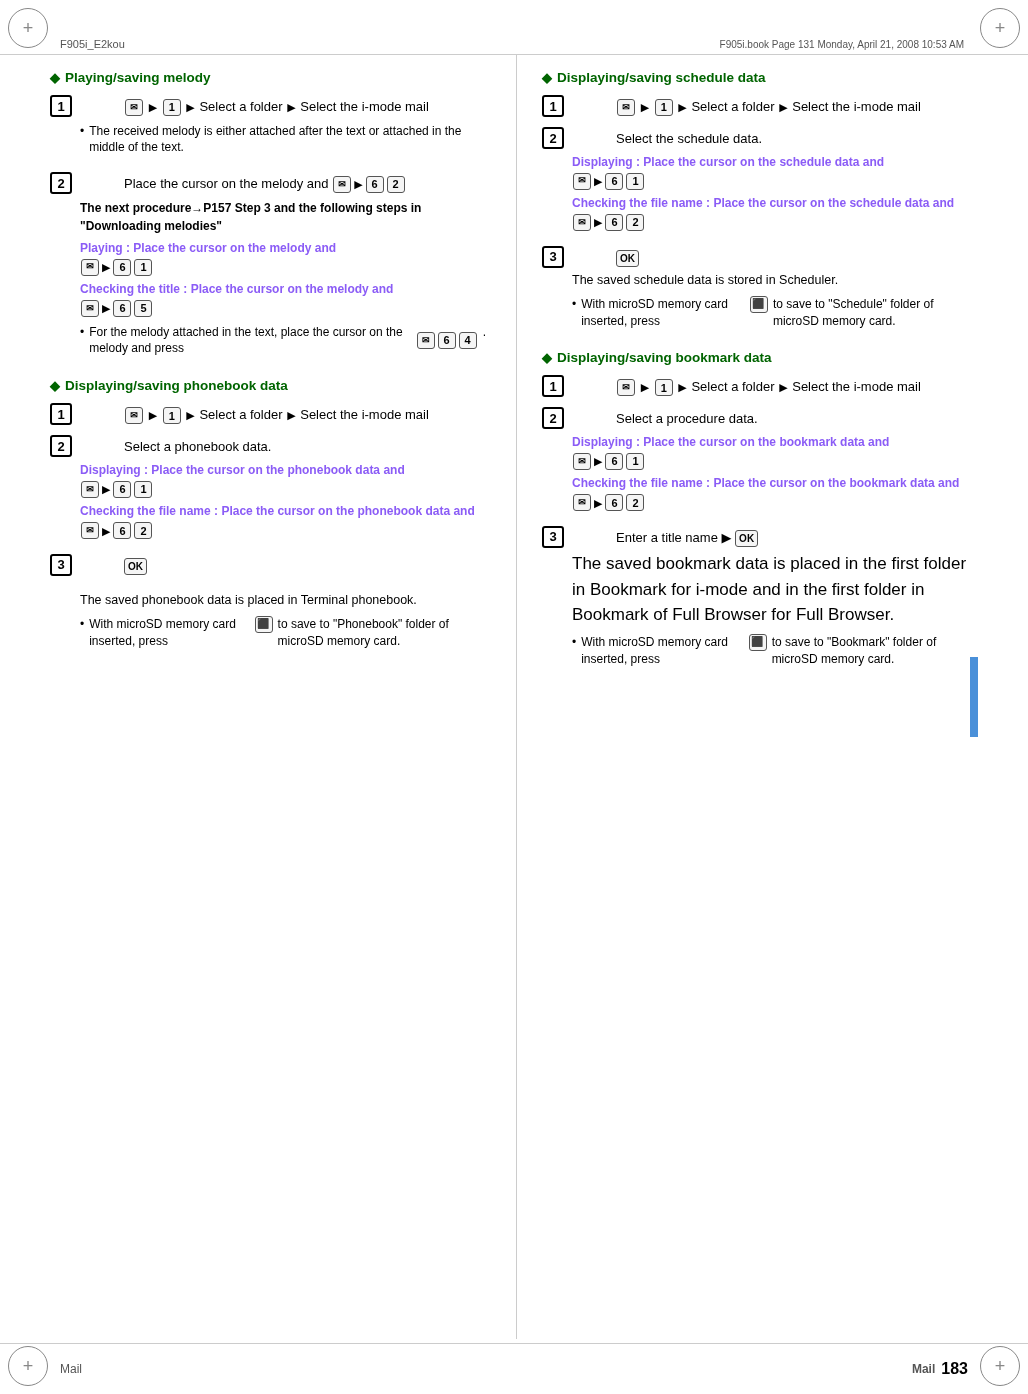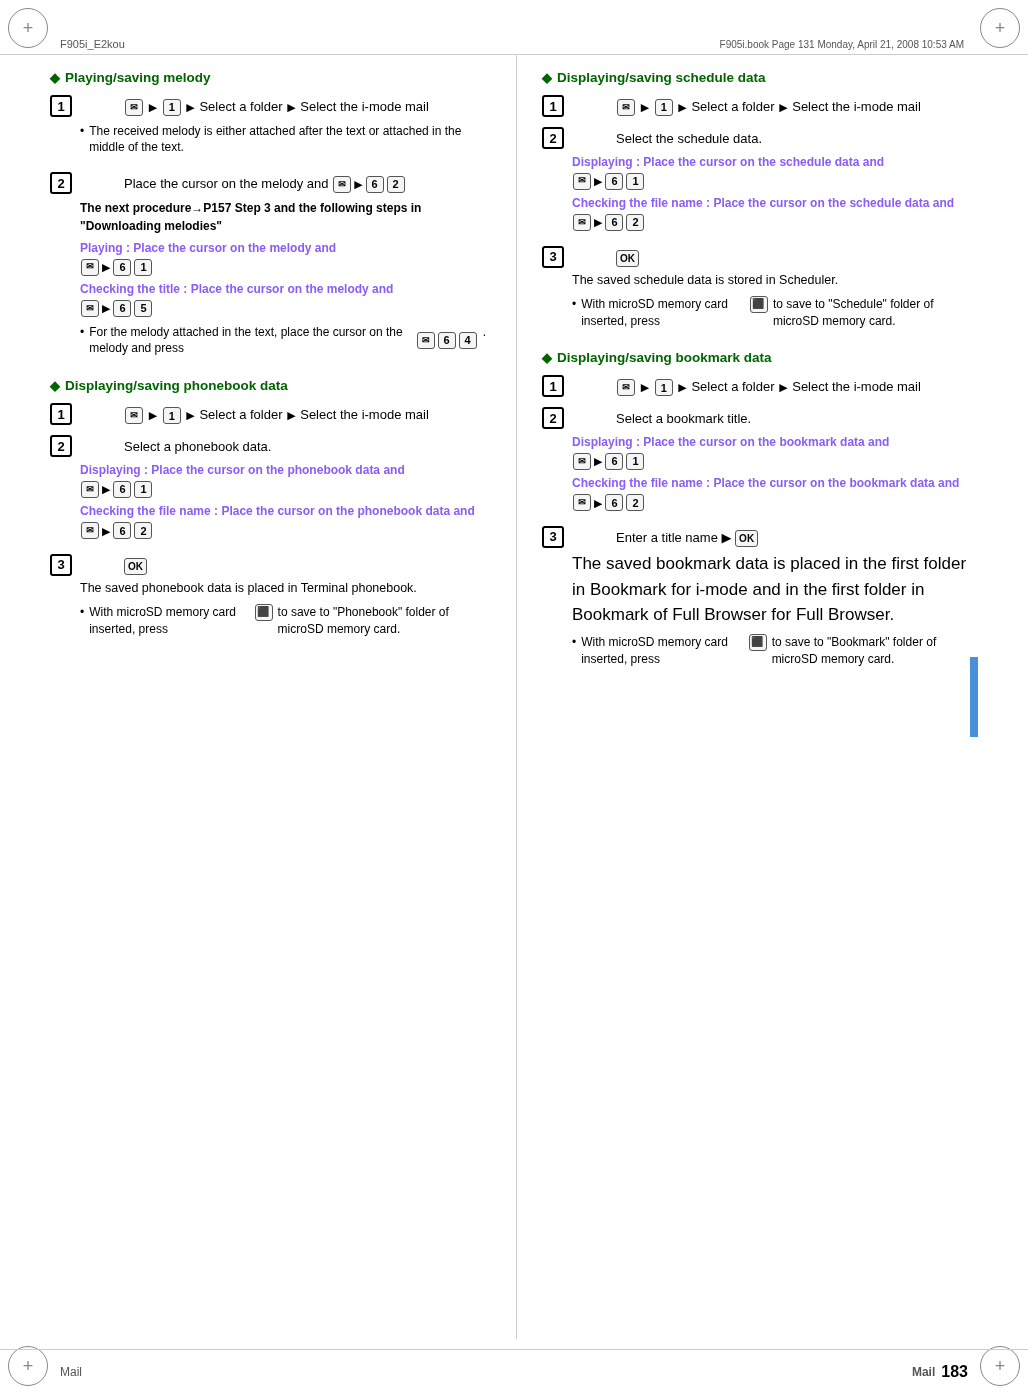--- a/index.html
+++ b/index.html
@@ -203,21 +203,21 @@
       height: 80px;
       background: #4a90d9;
     }
 
     
     .footer-bar {
       position: absolute;
       bottom: 0;
       left: 0;
       right: 0;
-      height: 45px;
+      height: 51px;
       border-top: 1px solid #ccc;
       display: flex;
       align-items: center;
       padding: 0 60px;
     }
     .footer-label {
       font-size: 12px;
       color: #555;
     }
     .footer-page {
@@ -391,21 +391,21 @@
         </p>
       </div>
     </div>
 
     <div class="step-block">
       <div class="step-number">3</div>
       <div class="step-content">
         <p class="step-text">
           <span class="step3-icon">OK</span>
         </p>
-        <p style="font-size:12.5px; margin-top:4px; margin-bottom:4px;">
+        <p style="font-size:12.5px; margin-top:16px; margin-bottom:4px;">
           The saved phonebook data is placed in Terminal phonebook.
         </p>
         <ul class="bullet-list">
           <li>With microSD memory card inserted, press <span class="step3-icon">⬛</span> to save to "Phonebook" folder of microSD memory card.</li>
         </ul>
       </div>
     </div>
 
   </div>
 
@@ -491,21 +491,21 @@
           Select a folder
           <span class="arr">▶</span>
           Select the i-mode mail
         </p>
       </div>
     </div>
 
     <div class="step-block">
       <div class="step-number">2</div>
       <div class="step-content">
-        <p class="step-text">Select a bookmark title.</p>
+        <p class="step-text">Select a procedure data.</p>
         <div class="sub-label">Displaying : <strong>Place the cursor on the bookmark data and</strong></div>
         <p class="sub-desc">
           <span class="inline-keys">
             <span class="key-icon key-mail">✉</span>
             <span class="arr">▶</span>
             <span class="key-icon">6</span>
             <span class="key-icon">1</span>
           </span>
         </p>
         <div class="sub-label">Checking the file name : <strong>Place the cursor on the bookmark data and</strong></div>

